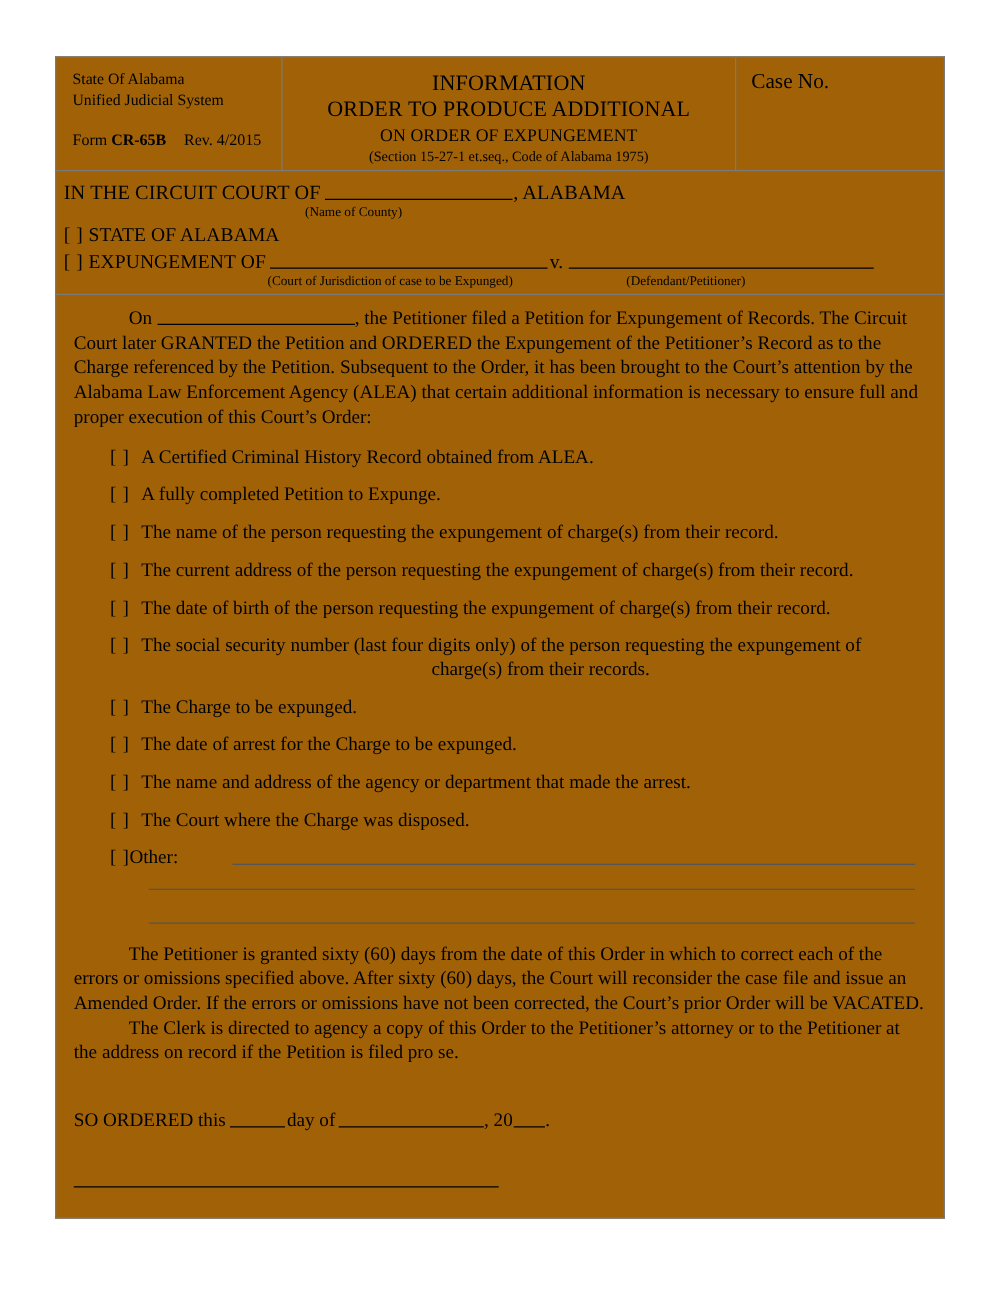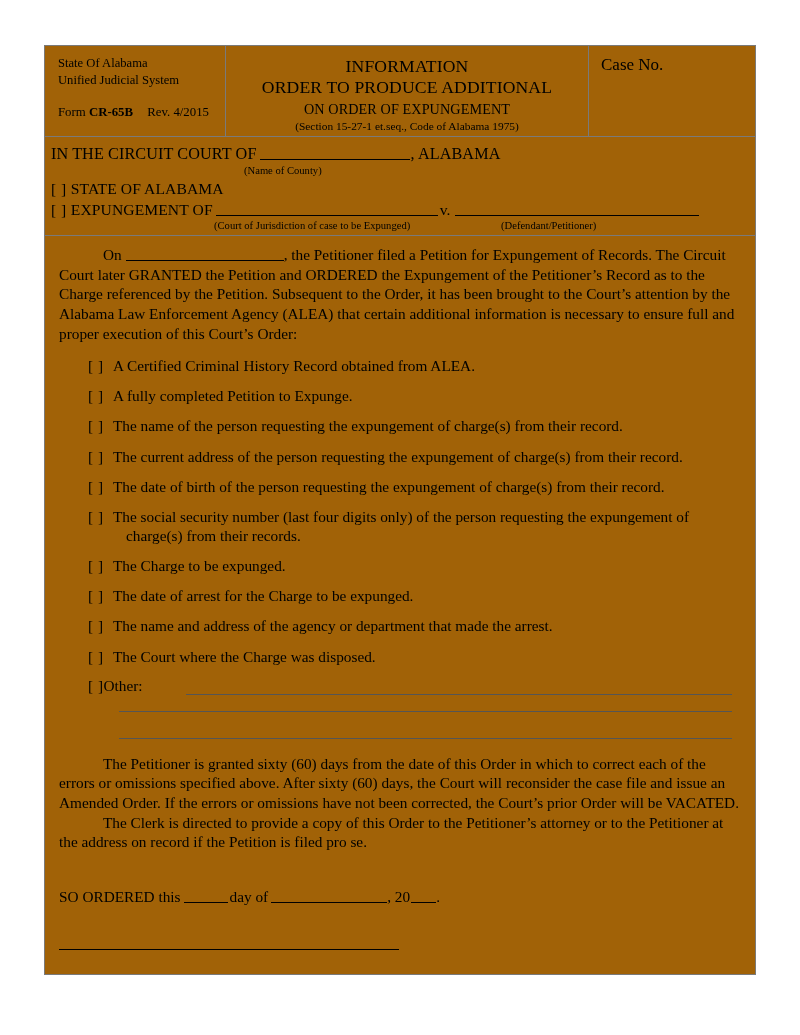--- a/index.html
+++ b/index.html
@@ -159,25 +159,25 @@
     padding-left: 29px;
   }
   .chk-box {
     flex: 0 0 auto;
     width: 25px;
     letter-spacing: 0.5px;
   }
   .chk-text {
     flex: 1;
   }
-  .chk-text .cont { display: block; padding-left: 13px; }
+  .chk-text .cont { display: block; padding-left: 13px; text-align: center; }
 
   .other-row {
     display: flex;
-    align-items: flex-end;
+    align-items: center;
     font-size: 15.3px;
     padding-left: 29px;
     margin-bottom: 0;
   }
   .other-label { width: 98px; flex: 0 0 auto; }
   .other-rule {
     flex: 1;
     border-bottom: 1.3px solid #555;
     height: 11px;
     margin-right: 7px;
@@ -351,21 +351,21 @@
           <span class="chk-box">[    ]</span><span>Other:</span>
         </span>
         <span class="other-rule"></span>
       </div>
       <div class="other-rule2"></div>
       <div class="other-rule3"></div>
     </div>
 
     <div class="closing">
       <div class="para para-indent">The Petitioner is granted sixty (60) days from the date of this Order in which to correct each of the errors or omissions specified above.  After sixty (60) days, the Court will reconsider the case file and issue an Amended Order.  If the errors or omissions have not been corrected, the Court’s prior Order will be VACATED.</div>
-      <div class="para para-indent">The Clerk is directed to provide a copy of this Order to the Petitioner’s attorney or to the Petitioner at the address on record if the Petition is filed pro se.</div>
+      <div class="para para-indent">The Clerk is directed to agency a copy of this Order to the Petitioner’s attorney or to the Petitioner at the address on record if the Petition is filed pro se.</div>
     </div>
 
     <div class="so-ordered">
       <span>SO ORDERED this</span><span class="ul-day"></span><span>day of</span><span class="ul-month"></span><span>, 20</span><span class="ul-year"></span><span>.</span>
     </div>
 
     <div class="sig-block">
       <div class="sig-rule"></div>
     </div>
 

